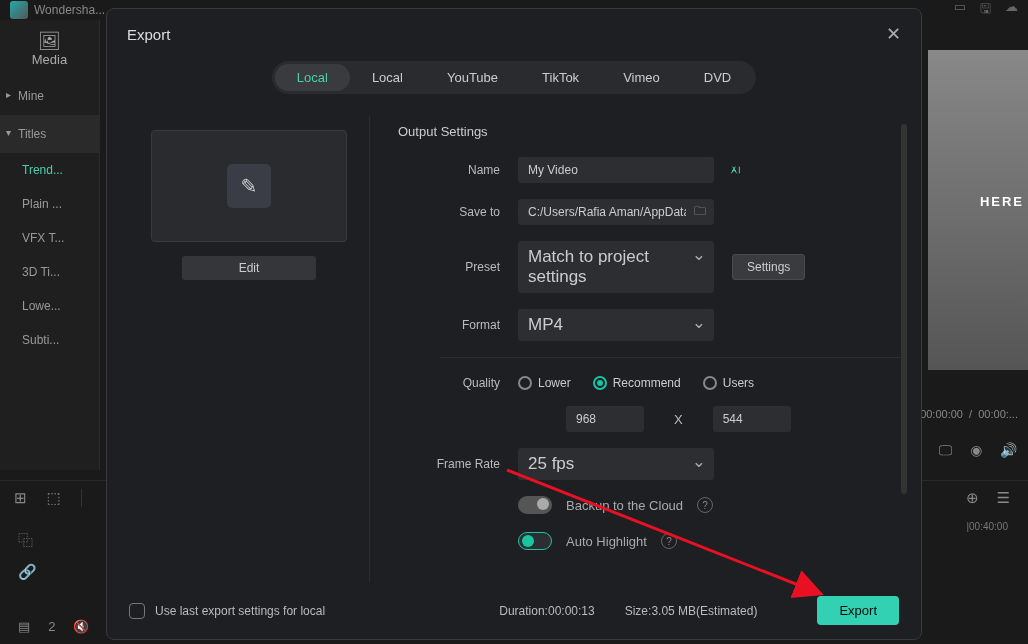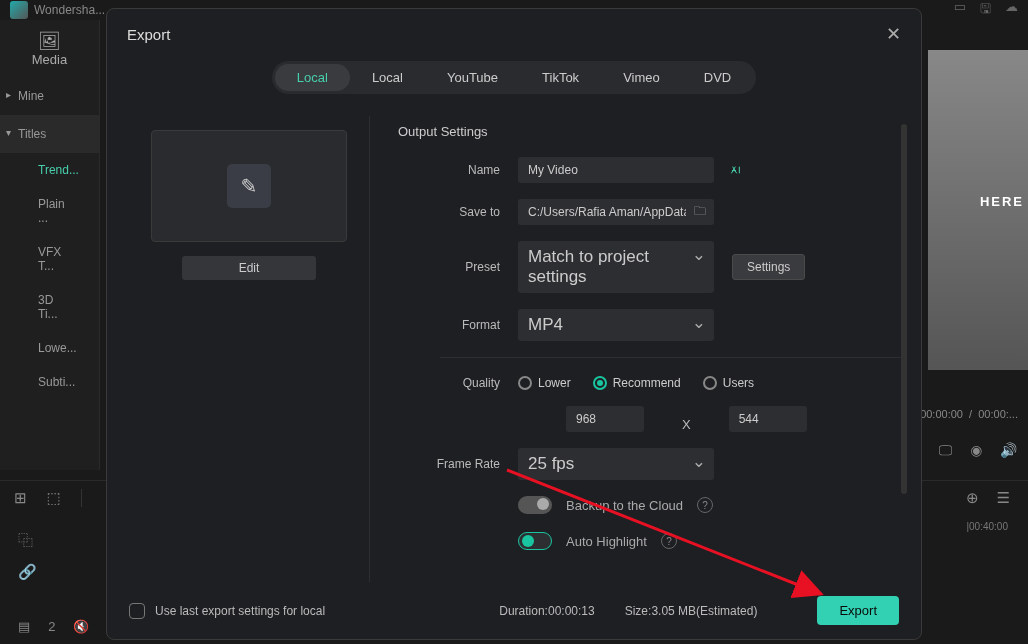--- a/index.html
+++ b/index.html
@@ -14,21 +14,21 @@
 .bg-topbar-right span { cursor: pointer; }
 
 .bg-main { display: flex; height: 450px; }
 .bg-sidebar { width: 100px; background: #1f1f1f; border-right: 1px solid #2a2a2a; }
 .bg-tab-media { text-align: center; padding: 10px 0; color: #aaa; }
 .bg-media-icon { font-size: 18px; display: block; }
 .bg-nav-item { padding: 12px 18px; color: #999; font-size: 12px; position: relative; cursor: pointer; }
 .bg-nav-item.has-arrow::before { content: '▸'; position: absolute; left: 6px; font-size: 10px; }
 .bg-nav-item.expanded::before { content: '▾'; position: absolute; left: 6px; font-size: 10px; }
 .bg-nav-item.selected { background: #2a2a2a; }
-.bg-sub-item { padding: 10px 38px; font-size: 12px; color: #999; }
+.bg-sub-item { padding: 10px 22px; font-size: 12px; color: #999; }
 .bg-sub-item.active { color: #48cfad; }
 
 .bg-preview { position: absolute; right: 0; top: 50px; width: 100px; height: 320px; background: #333; overflow: hidden; }
 .bg-preview-img { width: 100%; height: 100%; background: linear-gradient(#888,#555); position: relative; }
 .bg-preview-text { position: absolute; top: 45%; right: 4px; color: #fff; font-weight: 700; letter-spacing: 2px; }
 
 .bg-timearea { position: absolute; right: 10px; top: 408px; color: #888; font-size: 11px; }
 .bg-controls { position: absolute; right: 10px; top: 442px; display: flex; gap: 18px; color: #888; font-size: 14px; }
 
 .bg-timeline { position: absolute; left: 0; right: 0; top: 480px; bottom: 0; background: #1a1a1a; border-top: 1px solid #2a2a2a; padding: 8px 14px; }
@@ -68,21 +68,21 @@
 .folder-icon { position: absolute; right: 8px; top: 50%; transform: translateY(-50%); color: #aaa; font-size: 12px; cursor: pointer; }
 .select { background: #2d2e31; border: none; color: #ccc; padding: 6px 10px; font-size: 17px; border-radius: 3px; width: 196px; position: relative; cursor: pointer; }
 .select::after { content: '⌄'; position: absolute; right: 8px; top: 3px; color: #aaa; }
 .settings-btn { margin-left: 18px; padding: 5px 14px; background: #3a3b3e; border: 1px solid #4a4a4a; border-radius: 3px; color: #ccc; font-size: 12px; cursor: pointer; }
 .divider { border: none; border-top: 1px solid #2d2e31; margin: 4px 0 18px 42px; }
 .radio-group { display: flex; gap: 22px; align-items: center; }
 .radio { display: flex; align-items: flex-end; gap: 6px; cursor: pointer; color: #ccc; font-size: 12px; }
 .radio-circle { width: 14px; height: 14px; border: 2px solid #888; border-radius: 50%; display: flex; align-items: center; justify-content: center; }
 .radio.active .radio-circle { border-color: #19c5a1; }
 .radio.active .radio-dot { width: 6px; height: 6px; background: #19c5a1; border-radius: 50%; }
-.res-inputs { display: flex; align-items: flex-end; gap: 12px; padding-left: 48px; }
+.res-inputs { display: flex; align-items: center; gap: 4px; padding-left: 48px; }
 .res-input { background: #2d2e31; border: none; color: #ccc; padding: 6px 10px; font-size: 12px; border-radius: 3px; width: 78px; text-align: left; }
 .res-x { padding: 0 26px; color: #bbb; }
 
 .toggle-row { display: flex; align-items: center; margin-bottom: 18px; padding-left: 120px; gap: 14px; }
 .toggle { width: 34px; height: 18px; border-radius: 10px; position: relative; cursor: pointer; }
 .toggle.off { background: #555; }
 .toggle.on { background: #2d2e31; border: 1px solid #19c5a1; }
 .toggle-knob { position: absolute; width: 12px; height: 12px; border-radius: 50%; top: 2px; }
 .toggle.off .toggle-knob { right: 3px; background: #aaa; }
 .toggle.on .toggle-knob { left: 3px; background: #19c5a1; width: 12px; height: 12px; top: 2px; }

